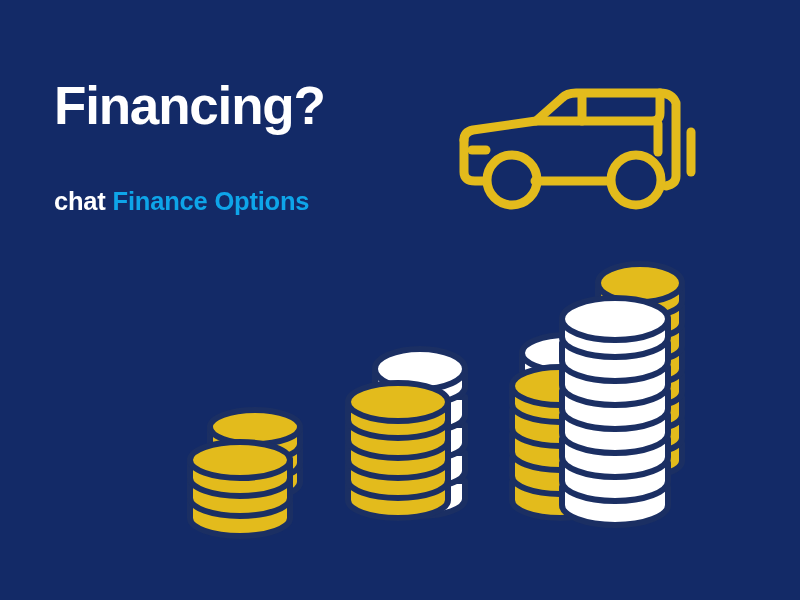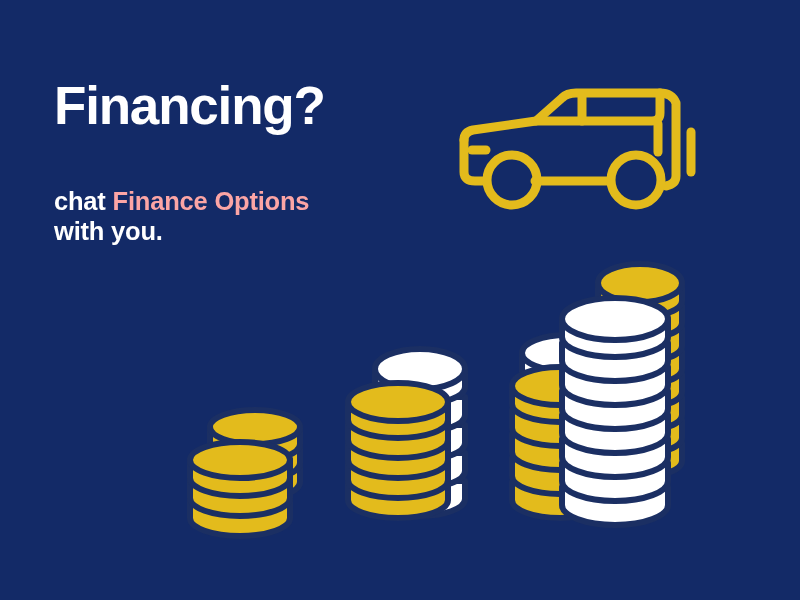--- a/index.html
+++ b/index.html
@@ -31,21 +31,21 @@
     left: 54px;
     top: 186px;
     font-size: 25.5px;
     font-weight: bold;
     color: #ffffff;
     line-height: 30px;
     letter-spacing: -0.2px;
     width: 330px;
   }
   .subcopy .gold {
-    color: #fca5a5;
+    color: #0ea5e9;
   }
   .car-wrap {
     position: absolute;
     left: 450px;
     top: 80px;
     width: 260px;
     height: 140px;
   }
   .coins-wrap {
     position: absolute;
@@ -57,21 +57,20 @@
 </style>
 </head>
 <body>
 
 <div id="stage">
 
   <div class="headline">Financing?</div>
 
   <div class="subcopy">
     <div><span>chat </span><span class="gold">Finance Options</span></div>
-    <div>with you.</div>
   </div>
 
   <div class="car-wrap">
     <svg viewBox="0 0 260 140" width="260" height="140">
       <g fill="none" stroke="#e3bb1c" stroke-width="9" stroke-linecap="round" stroke-linejoin="round">
 
         <path d="M14 60 Q14 52 23 50 L86 41 L112 18 Q117 13 126 13 L210 13 Q222 13 226 23 L226 96 Q226 104 216 106"></path>
         <path d="M14 60 L14 92 Q14 101 25 101 L34 101"></path>
 
         <path d="M86 41 L202 41 Q210 41 210 33 L210 13"></path>

